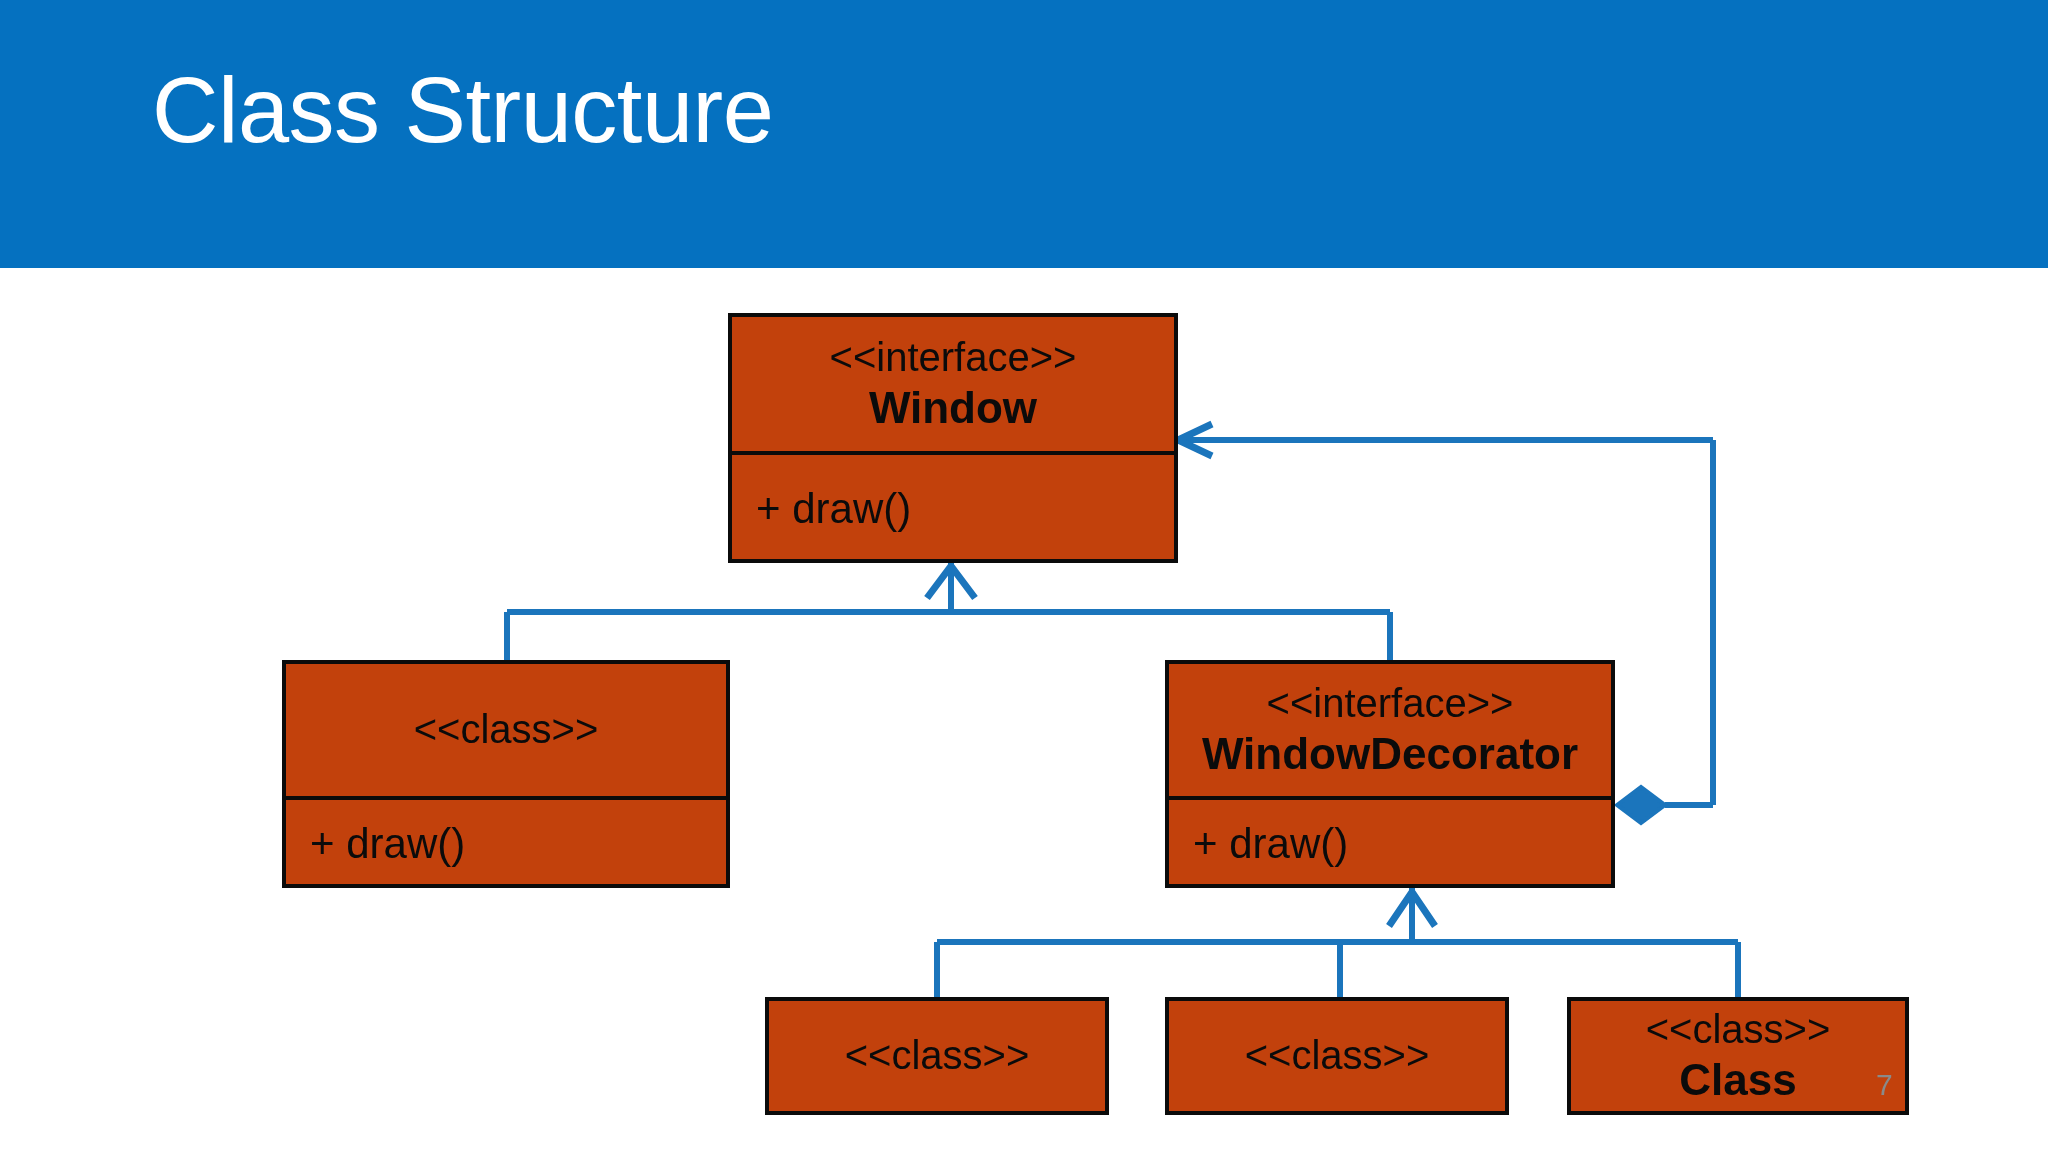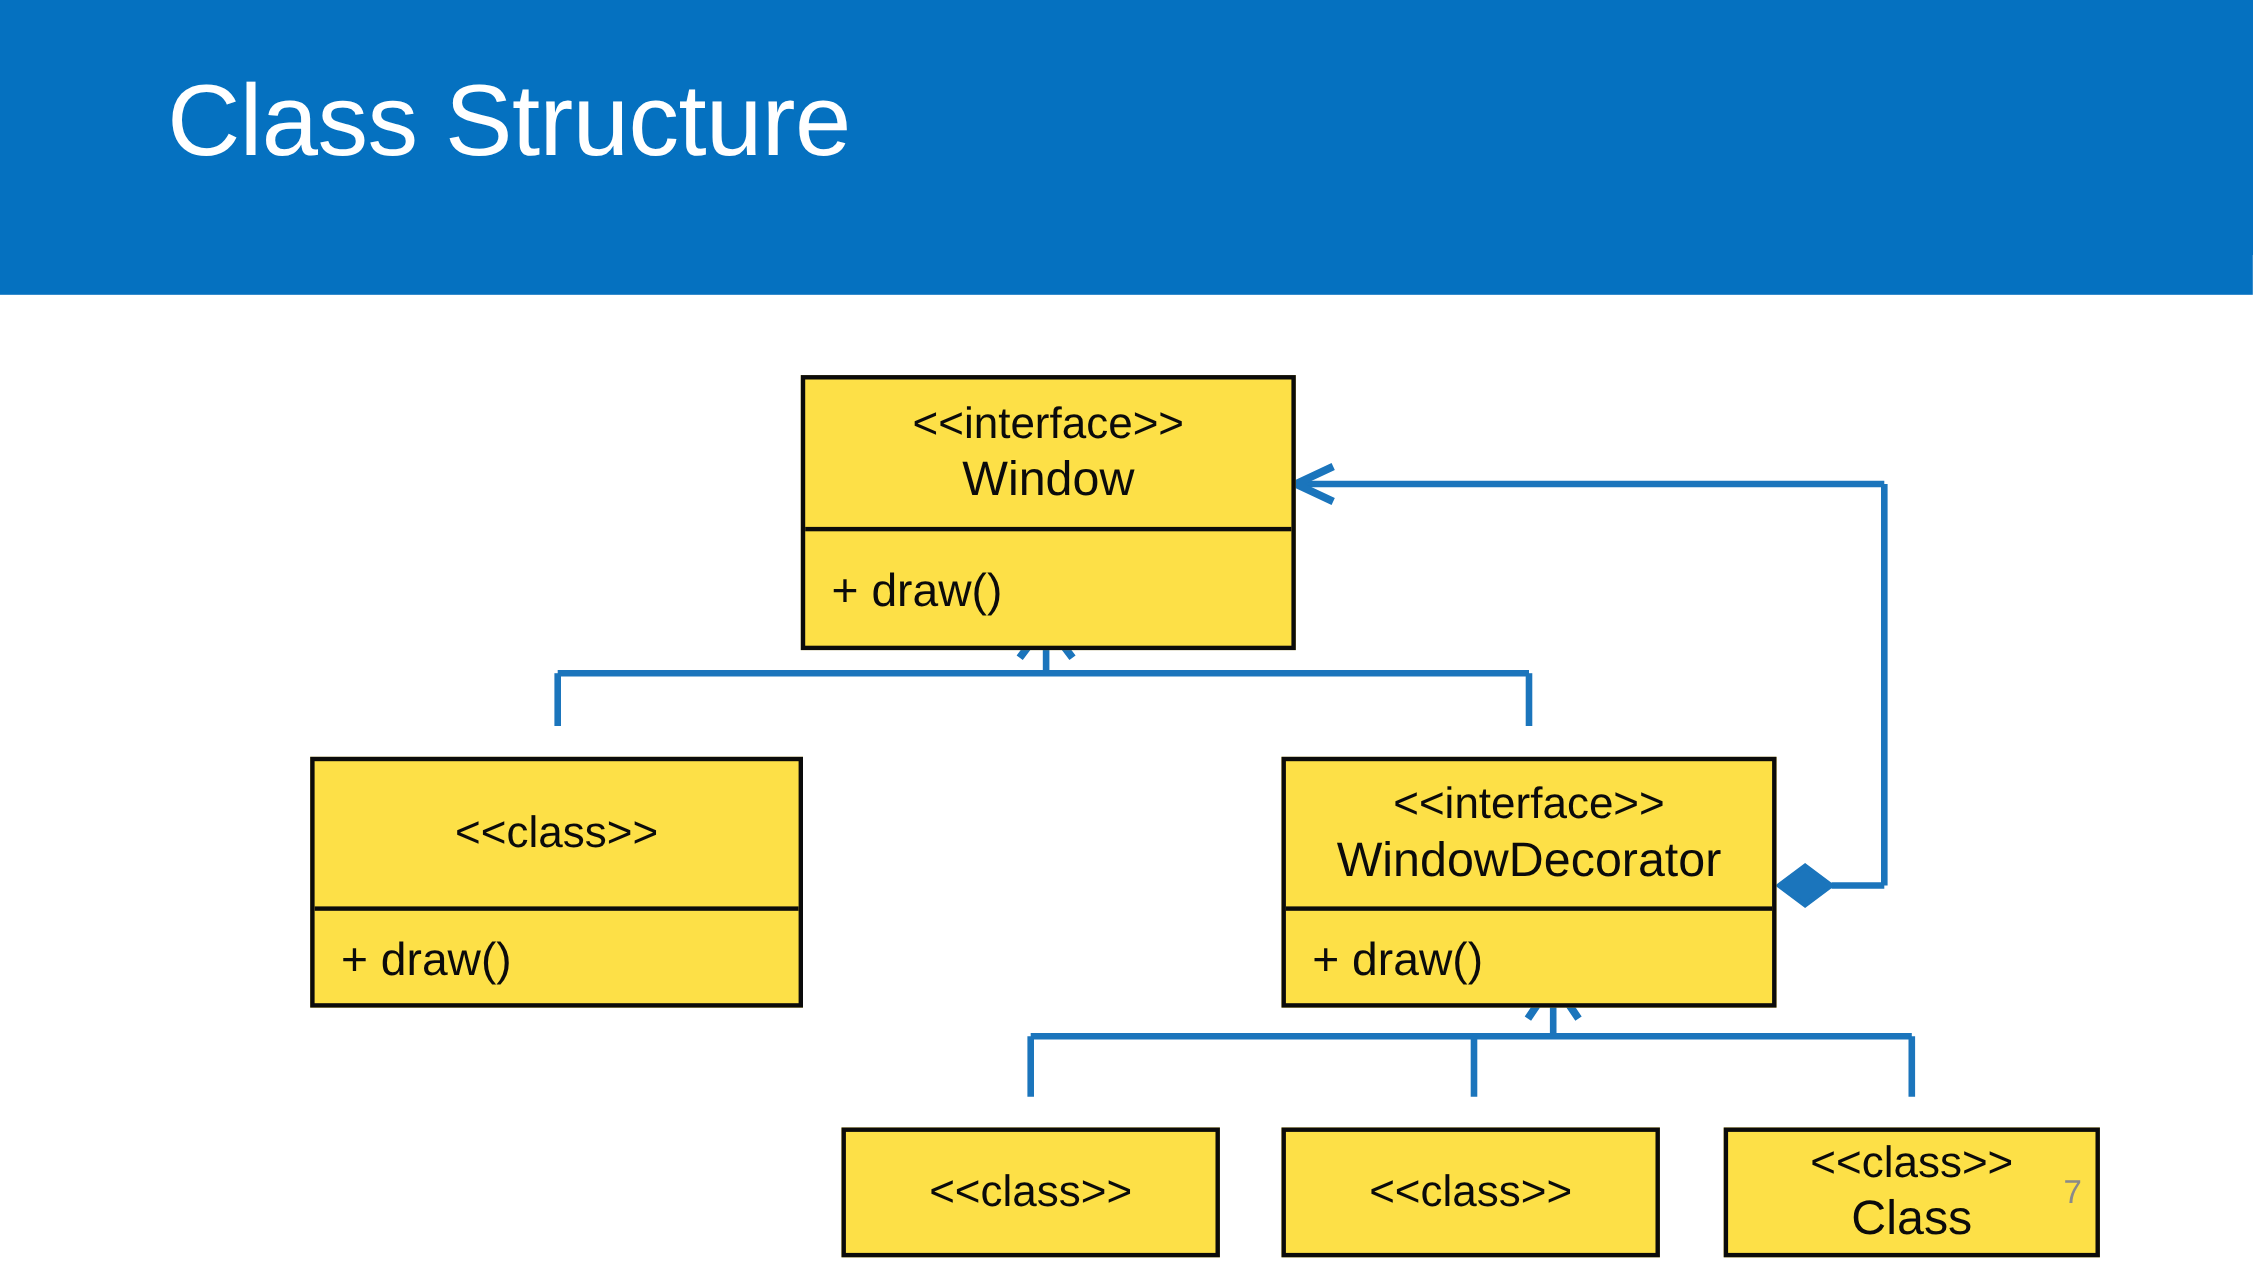--- a/index.html
+++ b/index.html
@@ -22,36 +22,35 @@
     letter-spacing:-0.5px;
     white-space:nowrap;
   }
 
   
   .connectors{position:absolute;left:0;top:0;width:2048px;height:1152px;}
 
   
   .uml-box{
     position:absolute;
-    background:#fde047;
+    background:#c2410c;
     border:4px solid #0b0b0b;
     box-sizing:border-box;
     z-index:3;
-    margin-top:28px;
   }
   .uml-head{
     box-sizing:border-box;
     display:flex;flex-direction:column;
     align-items:center;justify-content:center;
     text-align:center;
     color:#0b0b0b;
   }
   .uml-head.with-divider{border-bottom:4px solid #0b0b0b;}
   .stereo{font-size:40px;line-height:1.18;white-space:nowrap;}
-  .cname{font-size:44px;line-height:1.18;white-space:nowrap;}
+  .cname{font-size:44px;line-height:1.18;white-space:nowrap;font-weight:bold;}
   .uml-ops{
     box-sizing:border-box;
     display:flex;align-items:center;
     padding-left:24px;
     font-size:42px;color:#0b0b0b;
   }
 
   
   #box-window        {left:728px; top:313px;  width:450px; height:250px;}
   #box-window .uml-head{height:138px;}

